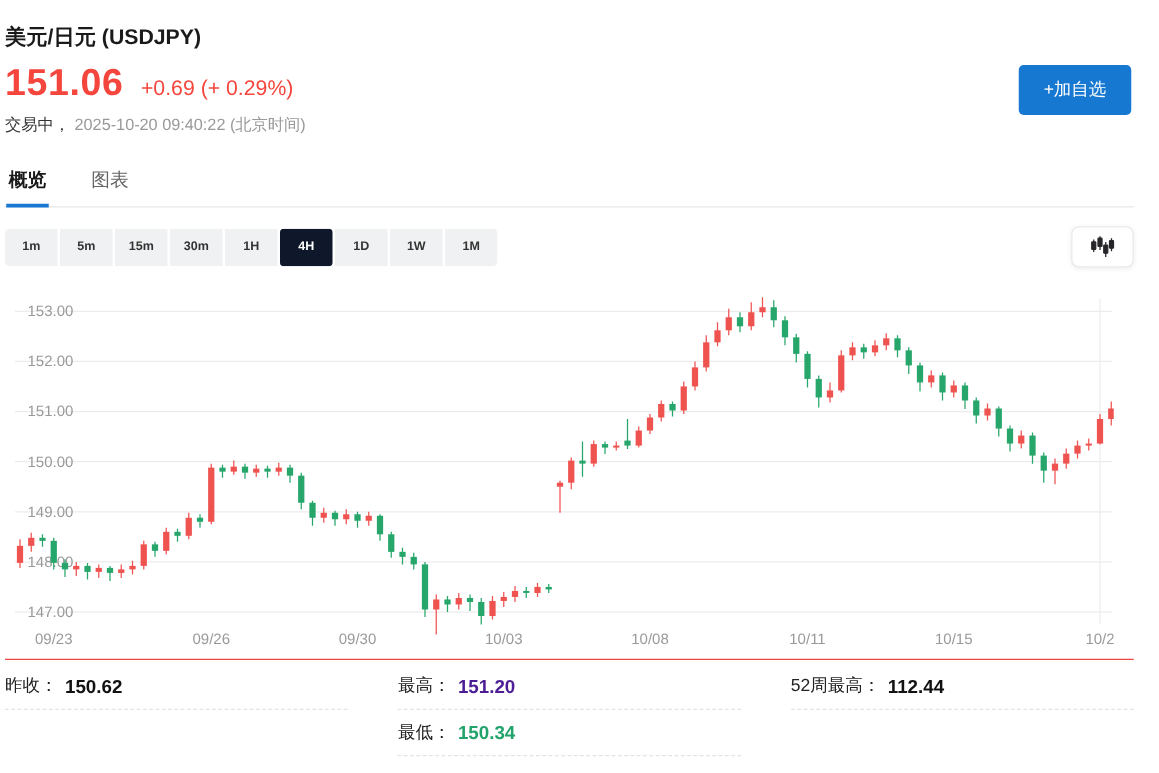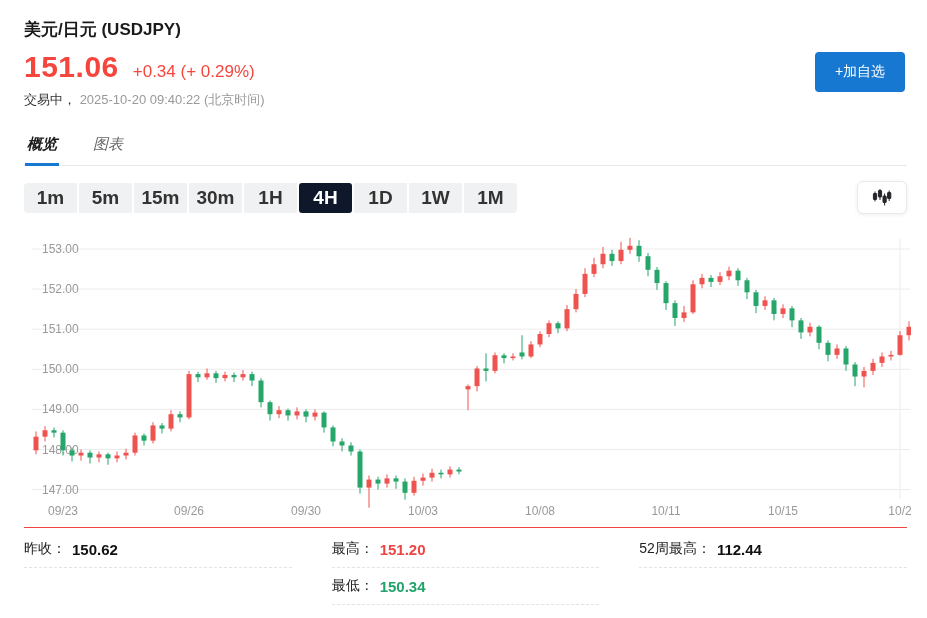--- a/index.html
+++ b/index.html
@@ -1,63 +1,63 @@
 <!DOCTYPE html>
 <html><head>
 <meta charset="utf-8">
 <style>
   * { margin:0; padding:0; box-sizing:border-box; }
   html,body { background:#fff; }
   body { font-family:"Liberation Sans","DejaVu Sans",sans-serif; color:#1a1a1a; }
-  .page { width:927px; height:618px; background:#fff; padding:18px 20px 0 24px; overflow:hidden; position:relative; }
+  .page { width:927px; height:618px; background:#fff; padding:18px 20px 0 4px; overflow:hidden; position:relative; }
 
   .sym-title { font-size:17px; font-weight:bold; color:#1a1a1a; }
 
   .price-row { margin-top:9px; display:flex; align-items:baseline;text-align:center; }
   .price { font-size:30px; font-weight:bold; color:#f5463d; letter-spacing:0.5px; }
   .change { font-size:17px; color:#f5463d; margin-left:14px; }
 
   .status-row { margin-top:7px; font-size:13px; }
   .status-label { color:#333; }
   .status-time, .status-tz { color:#999; }
 
-  .tabs { margin-top:17px; border-bottom:1px solid #e8e8e8; display:flex; gap:32px; padding-left:1px;font-style:italic; }
+  .tabs { margin-top:17px; border-bottom:1px solid #e8e8e8; display:flex; gap:32px; padding-left:1px; }
   .tab { font-size:15px; padding:9px 2px 11px 2px; color:#666; cursor:pointer; }
   .tab.active { color:#1a1a1a; font-weight:bold; border-bottom:3px solid #1778d1; margin-bottom:-1px; padding-bottom:9px; }
 
   .toolbar-row { margin-top:15px; display:flex; align-items:center; }
   .periods { display:flex; gap:2px; border-radius:4px; overflow:hidden; }
-  .period { width:53px; height:30px; border:none; background:#f0f1f2; font-family:inherit;
-            font-size:19px; font-weight:bold; color:#333; cursor:pointer; }
+  .period { width:42px; height:30px; border:none; background:#f0f1f2; font-family:inherit;
+            font-size:10px; font-weight:bold; color:#333; cursor:pointer; }
   .period.active { background:#0f172a; color:#fff; border-radius:3px; }
   .chart-type-btn { margin-left:auto; width:50px; height:33px; background:#fff; border:1px solid #e9e9ec;
             border-radius:6px; box-shadow:0 1px 4px rgba(0,0,0,0.07); display:flex;
             align-items:center; justify-content:center; cursor:pointer; }
 
   .chart-wrap { margin-top:13px; border-bottom:1px solid #ef4444; }
   .chart-wrap svg { display:block; }
 
   .stats { display:grid; grid-template-columns:1fr 1fr 1fr; column-gap:28px; margin-top:3px;gap:40px; }
   .stat-row { display:flex; align-items:center; height:37px; border-bottom:1px dashed #e3e3e3; font-size:14px; }
   .stat-label { color:#222; }
   .stat-value { margin-left:6px; font-weight:bold; font-size:15px; }
   .v-dark { color:#111; }
-  .v-red { color:#ef4444; }
+  .v-red { color:#4c1d95; }
   .v-green { color:#21a36b; }
 </style>
 </head>
 <body>
 
 <div class="page">
 
   <div class="sym-title">美元/日元 (USDJPY)</div>
 
   <div class="price-row">
     <span class="price">151.06</span>
-    <span class="change">+0.34 (+ 0.29%)</span>
+    <span class="change">+0.69 (+ 0.29%)</span>
   </div>
 
   <div class="status-row">
     <span class="status-label">交易中，</span>
     <span class="status-time">2025-10-20 09:40:22</span>
     <span class="status-tz">(北京时间)</span>
   </div>
 
   <button class="watchlist-btn" style="position:absolute; top:52px; right:22px; width:90px; height:40px; background:#1778d1; color:#fff;
            border:none; border-radius:4px; font-size:14px; font-family:Liberation Sans, sans-serif; cursor:pointer;">+加自选</button>

